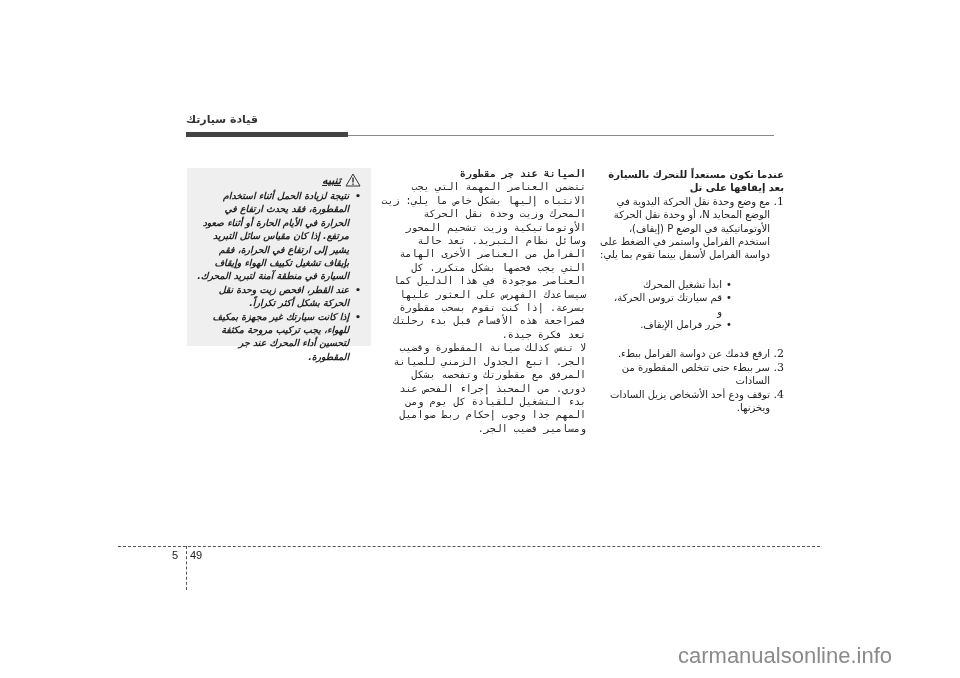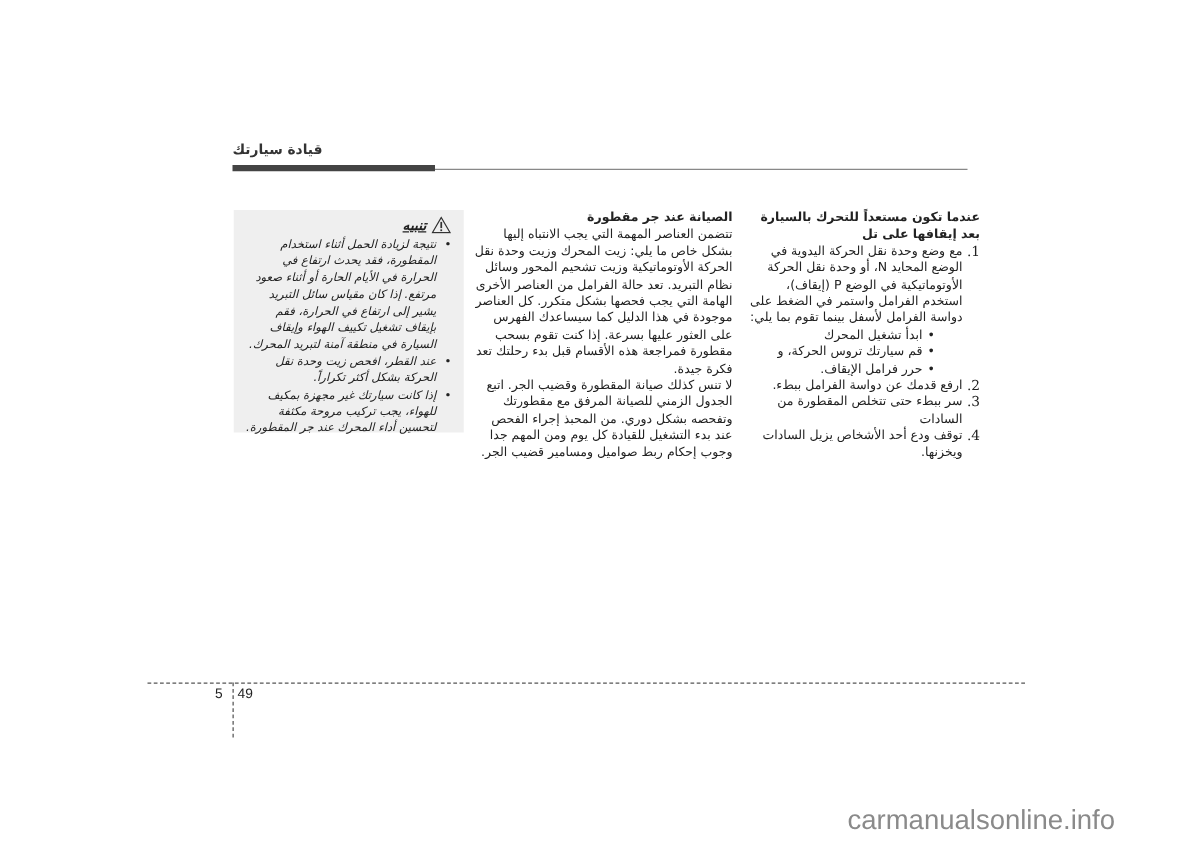--- a/index.html
+++ b/index.html
@@ -6,37 +6,37 @@
   body { width: 960px; height: 678px; position: relative; overflow: hidden;
          font-family: "DejaVu Sans", sans-serif; color: #222; }
   .abs { position: absolute; }
 
   .header-title { left: 186px; top: 113px; font-size: 11px; font-weight: bold; color: #333; direction: rtl; }
   .header-bar-thick { left: 186px; top: 132px; width: 162px; height: 5px; background: #444; }
   .header-bar-thin { left: 348px; top: 135px; width: 426px; height: 1px; background: #888; }
 
   .col { direction: rtl; text-align: right; font-size: 10px; line-height: 13.4px; color: #222; }
   .col-right { left: 598px; top: 168px; width: 186px; }
-  .col-mid { left: 378px; top: 168px; width: 208px; }
+  .col-mid { left: 378px; top: 168px; width: 208px; font-family: Liberation Mono, monospace; }
 
   .heading { font-weight: bold; font-size: 10px; }
   .steps { list-style: none; margin: 0; padding: 0; }
   .step { position: relative; padding-right: 14px; }
   .step-num { position: absolute; right: 0; top: 0; font-family: "DejaVu Serif", serif; font-size: 11px; }
-  .sub-list { list-style: none; margin: 0; padding: 0 22px 0 0; text-align: right; }
+  .sub-list { list-style: none; margin: 16px; padding: 0 22px 0 0; text-align: right; }
   .sub-item { position: relative; padding-right: 10px; }
   .sub-item::before { content: "\2022"; position: absolute; right: 0; top: 0; }
 
   .callout { left: 187px; top: 168px; width: 184px; height: 178px; background: #efefef;
              direction: rtl; text-align: right; box-sizing: border-box; padding: 5px 10px 6px 8px; }
   .callout-head { display: flex; flex-direction: row; align-items: center; gap: 4px;
                   font-weight: bold; font-style: italic; font-size: 11px; text-decoration: underline; margin-bottom: 2px; }
   .warn-icon { width: 16px; height: 14px; display: inline-block; }
   .callout-list { list-style: none; margin: 0; padding: 0; }
-  .callout-item { position: relative; padding-right: 12px; font-style: italic; font-weight: normal;
+  .callout-item { position: relative; padding-right: 12px; font-style: italic; font-weight: bold;
                   font-size: 9.3px; line-height: 13.4px; color: #222; text-align: right; }
   .callout-item::before { content: "\2022"; position: absolute; right: 0; top: 0; font-style: normal; }
 
   .footer-hline { left: 118px; top: 546px; width: 702px; height: 0; border-top: 1px dashed #555; }
   .footer-vline { left: 186px; top: 546px; width: 0; height: 44px; border-left: 1px dashed #555; }
   .page-chapter { left: 172px; top: 549px; font-size: 11px; color: #222; font-family: "Liberation Sans", sans-serif; }
   .page-number { left: 190px; top: 549px; font-size: 11px; color: #222; font-family: "Liberation Sans", sans-serif; }
 
   .watermark { left: 678px; top: 643px; font-size: 22px; color: #8a8a8a; font-family: "Liberation Sans", sans-serif; letter-spacing: 0px; }
 </style>

